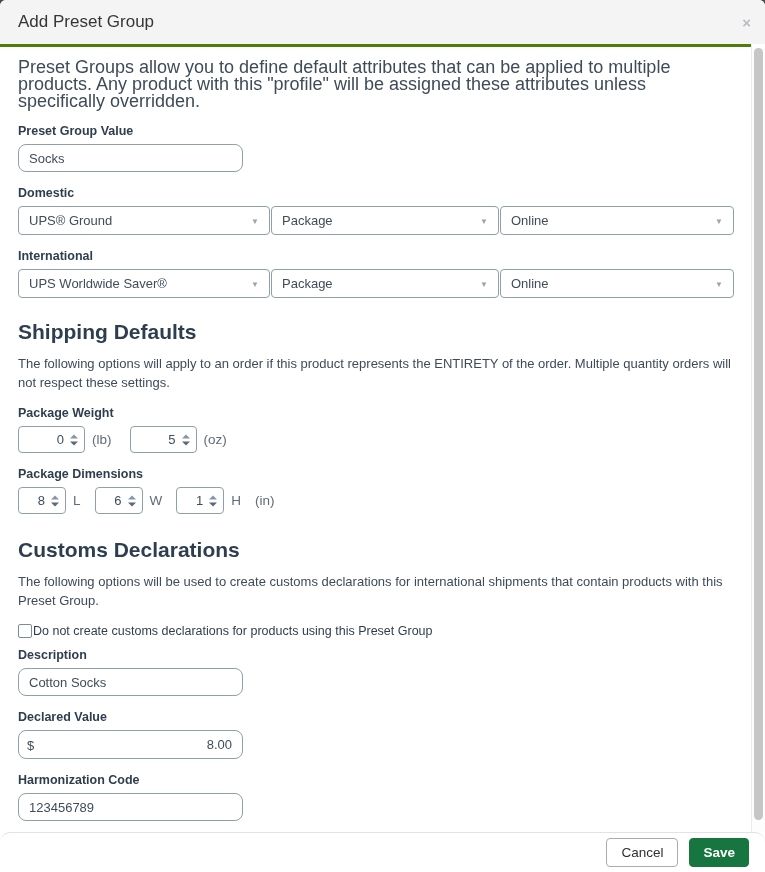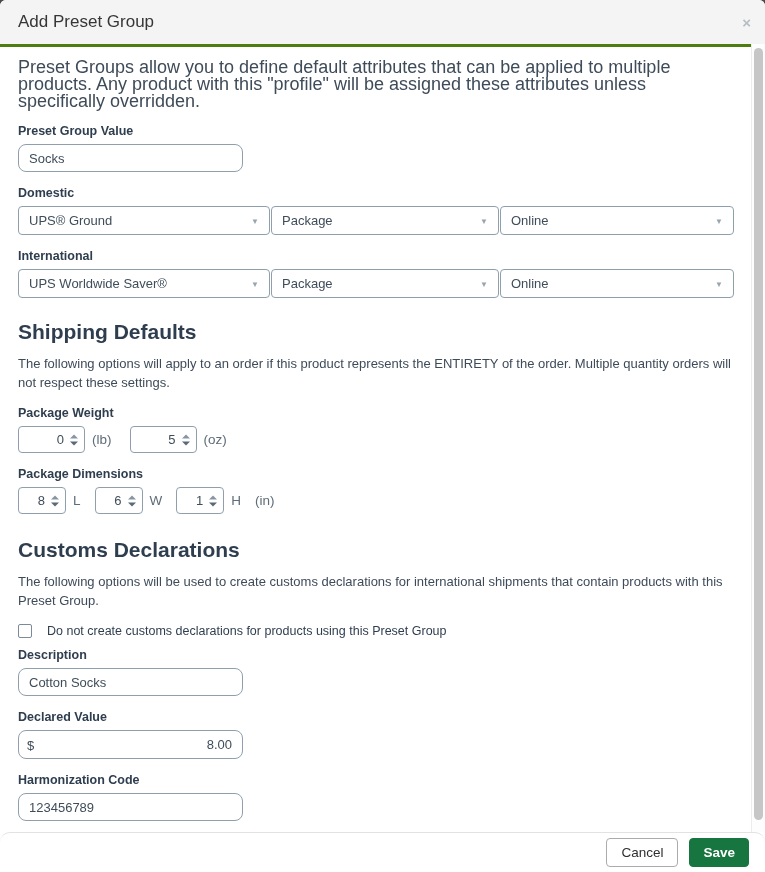--- a/index.html
+++ b/index.html
@@ -113,21 +113,21 @@
   .dim-unit   { font-size: 13.5px; color: #5f6c79; }
 
   
   .checkbox-row { display: flex; align-items: center; margin: 14px 0 2px 0; }
   .checkbox {
     appearance: none; -webkit-appearance: none;
     width: 14px; height: 14px;
     border: 1.5px solid #7c8b98; border-radius: 2px;
     background: #fff; cursor: pointer; flex: 0 0 auto;
   }
-  .checkbox-label { font-size: 12.5px; color: #2f3e4f; margin-left: 15px; }
+  .checkbox-label { font-size: 12.5px; color: #2f3e4f; margin-left: 1px; }
 
   
   .money-wrap { position: relative; display: inline-block; }
   .money-input { text-align: right; padding-right: 10px; }
   .currency {
     position: absolute; left: 9px; top: 50%; transform: translateY(-50%);
     font-size: 13px; color: #3f4d5a;
   }
   .h-29 { height: 29px; }
 

